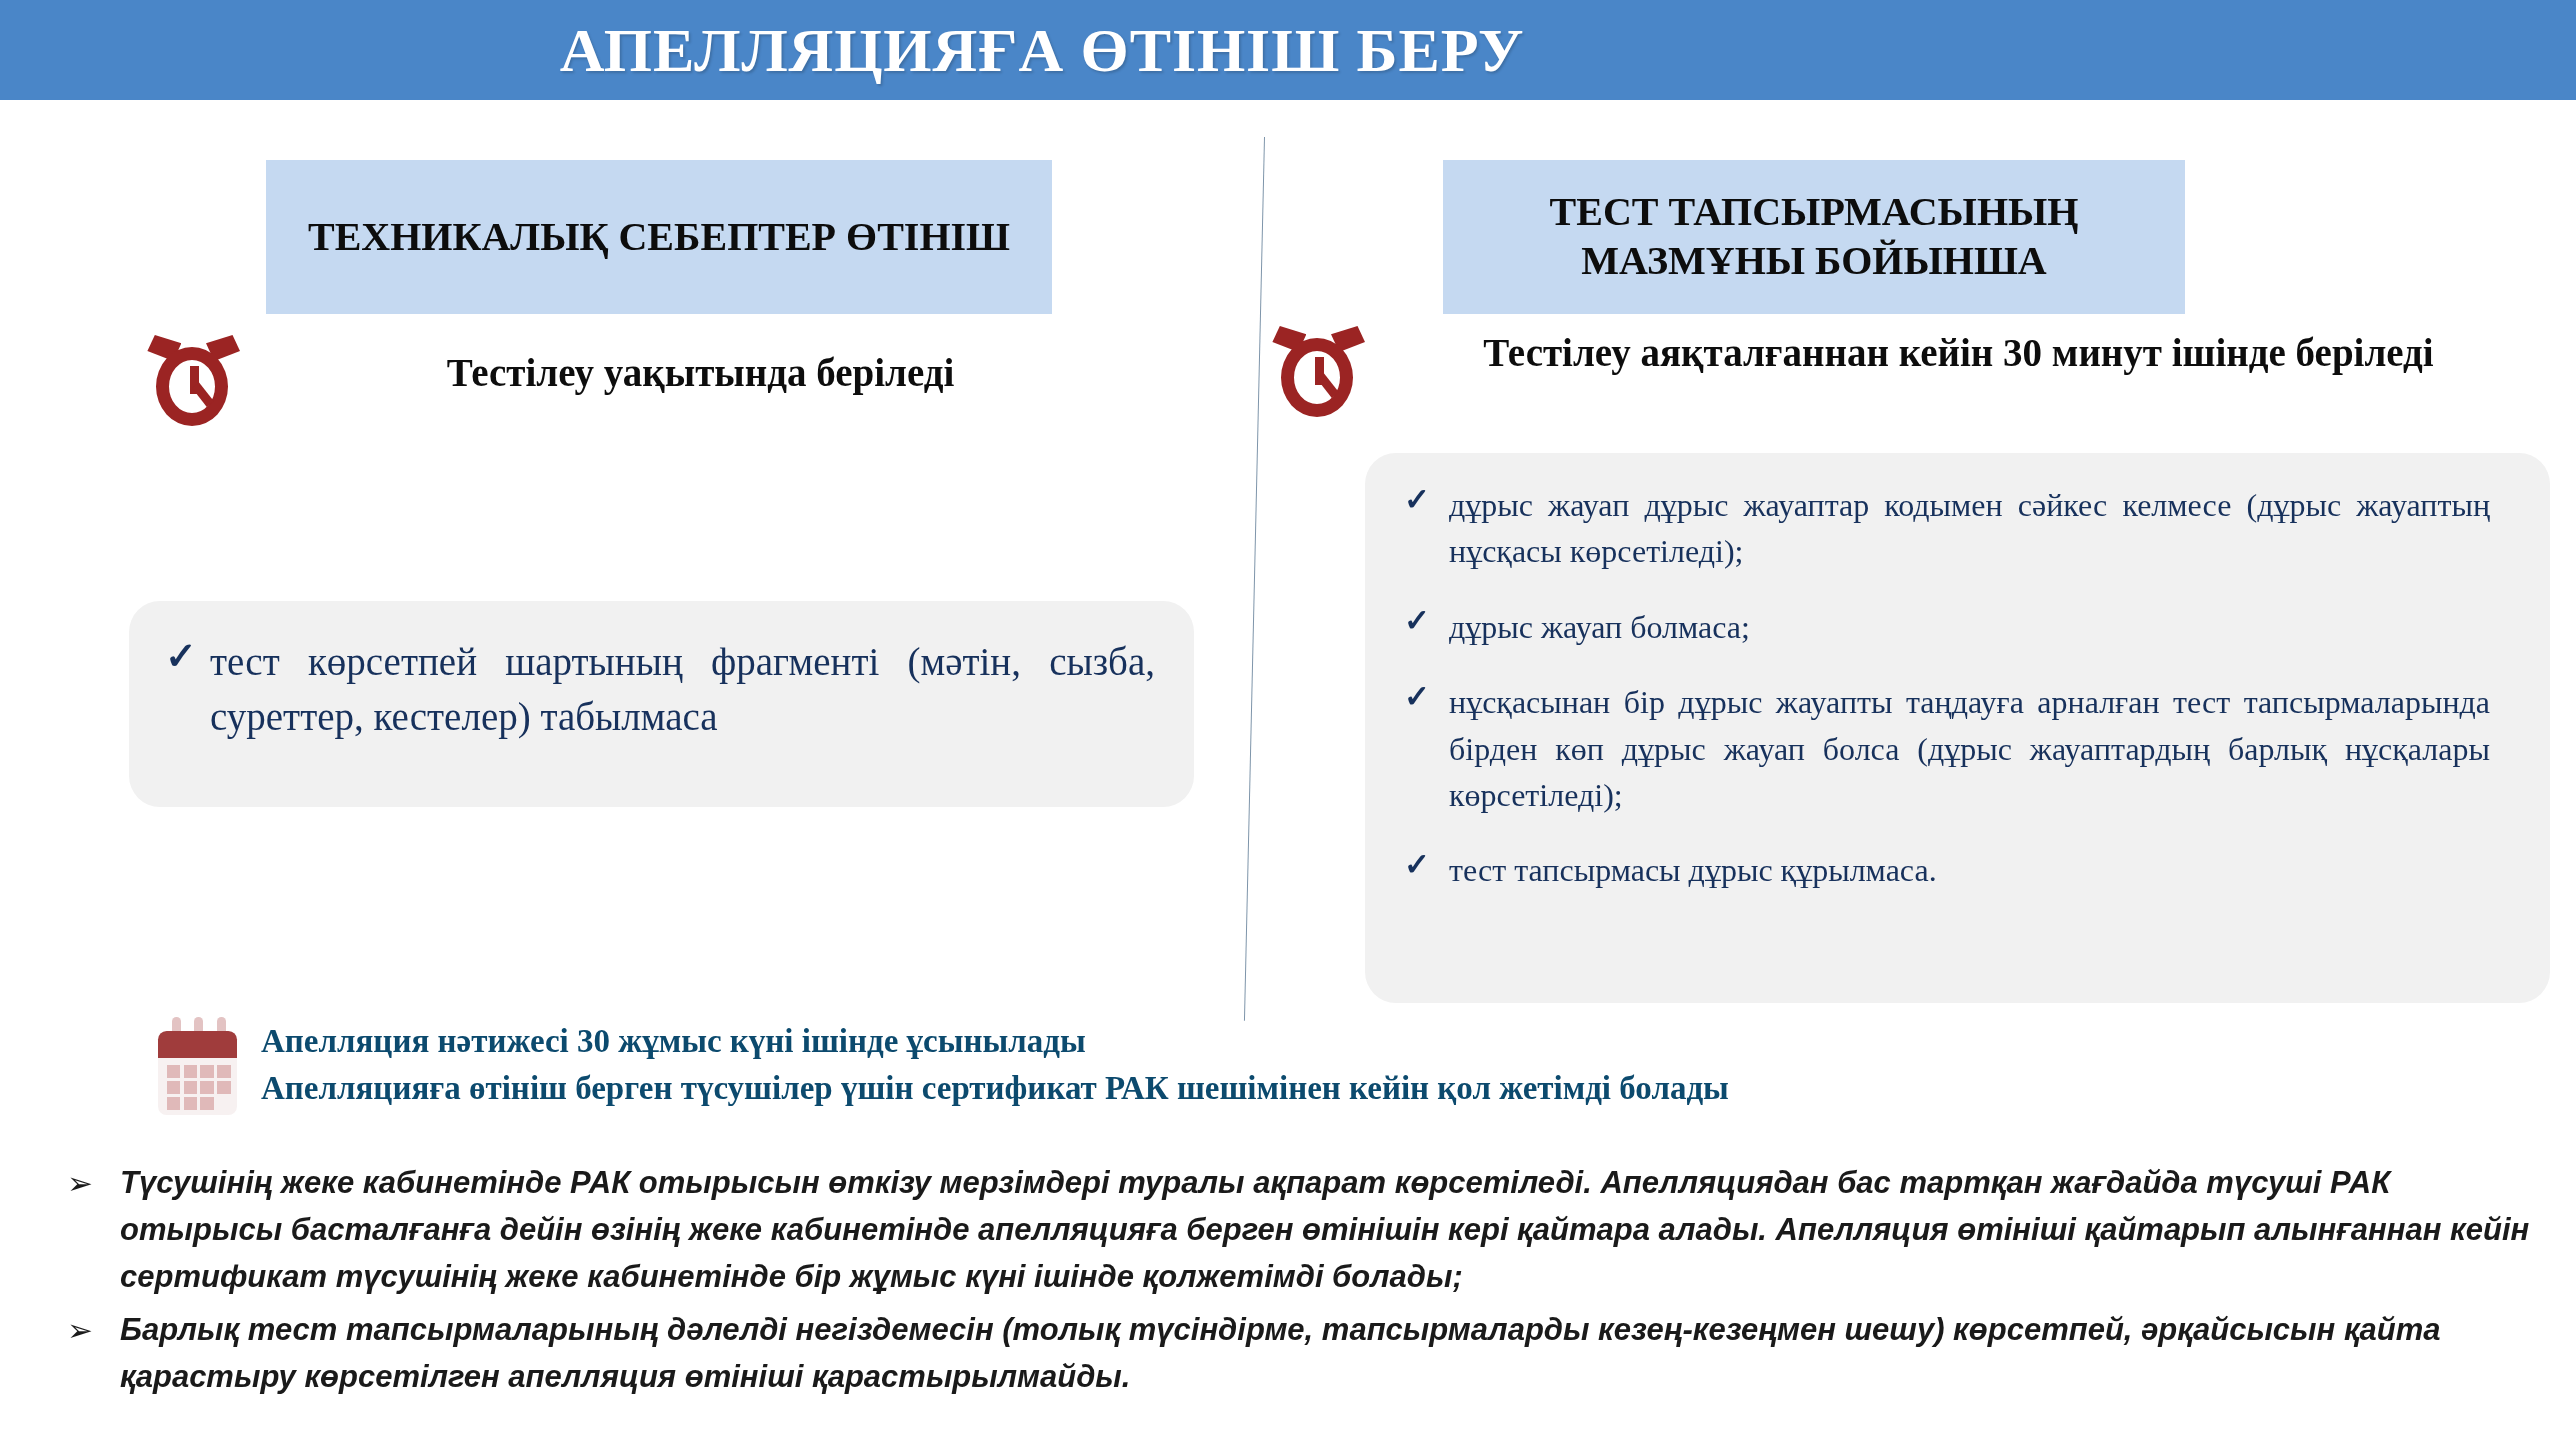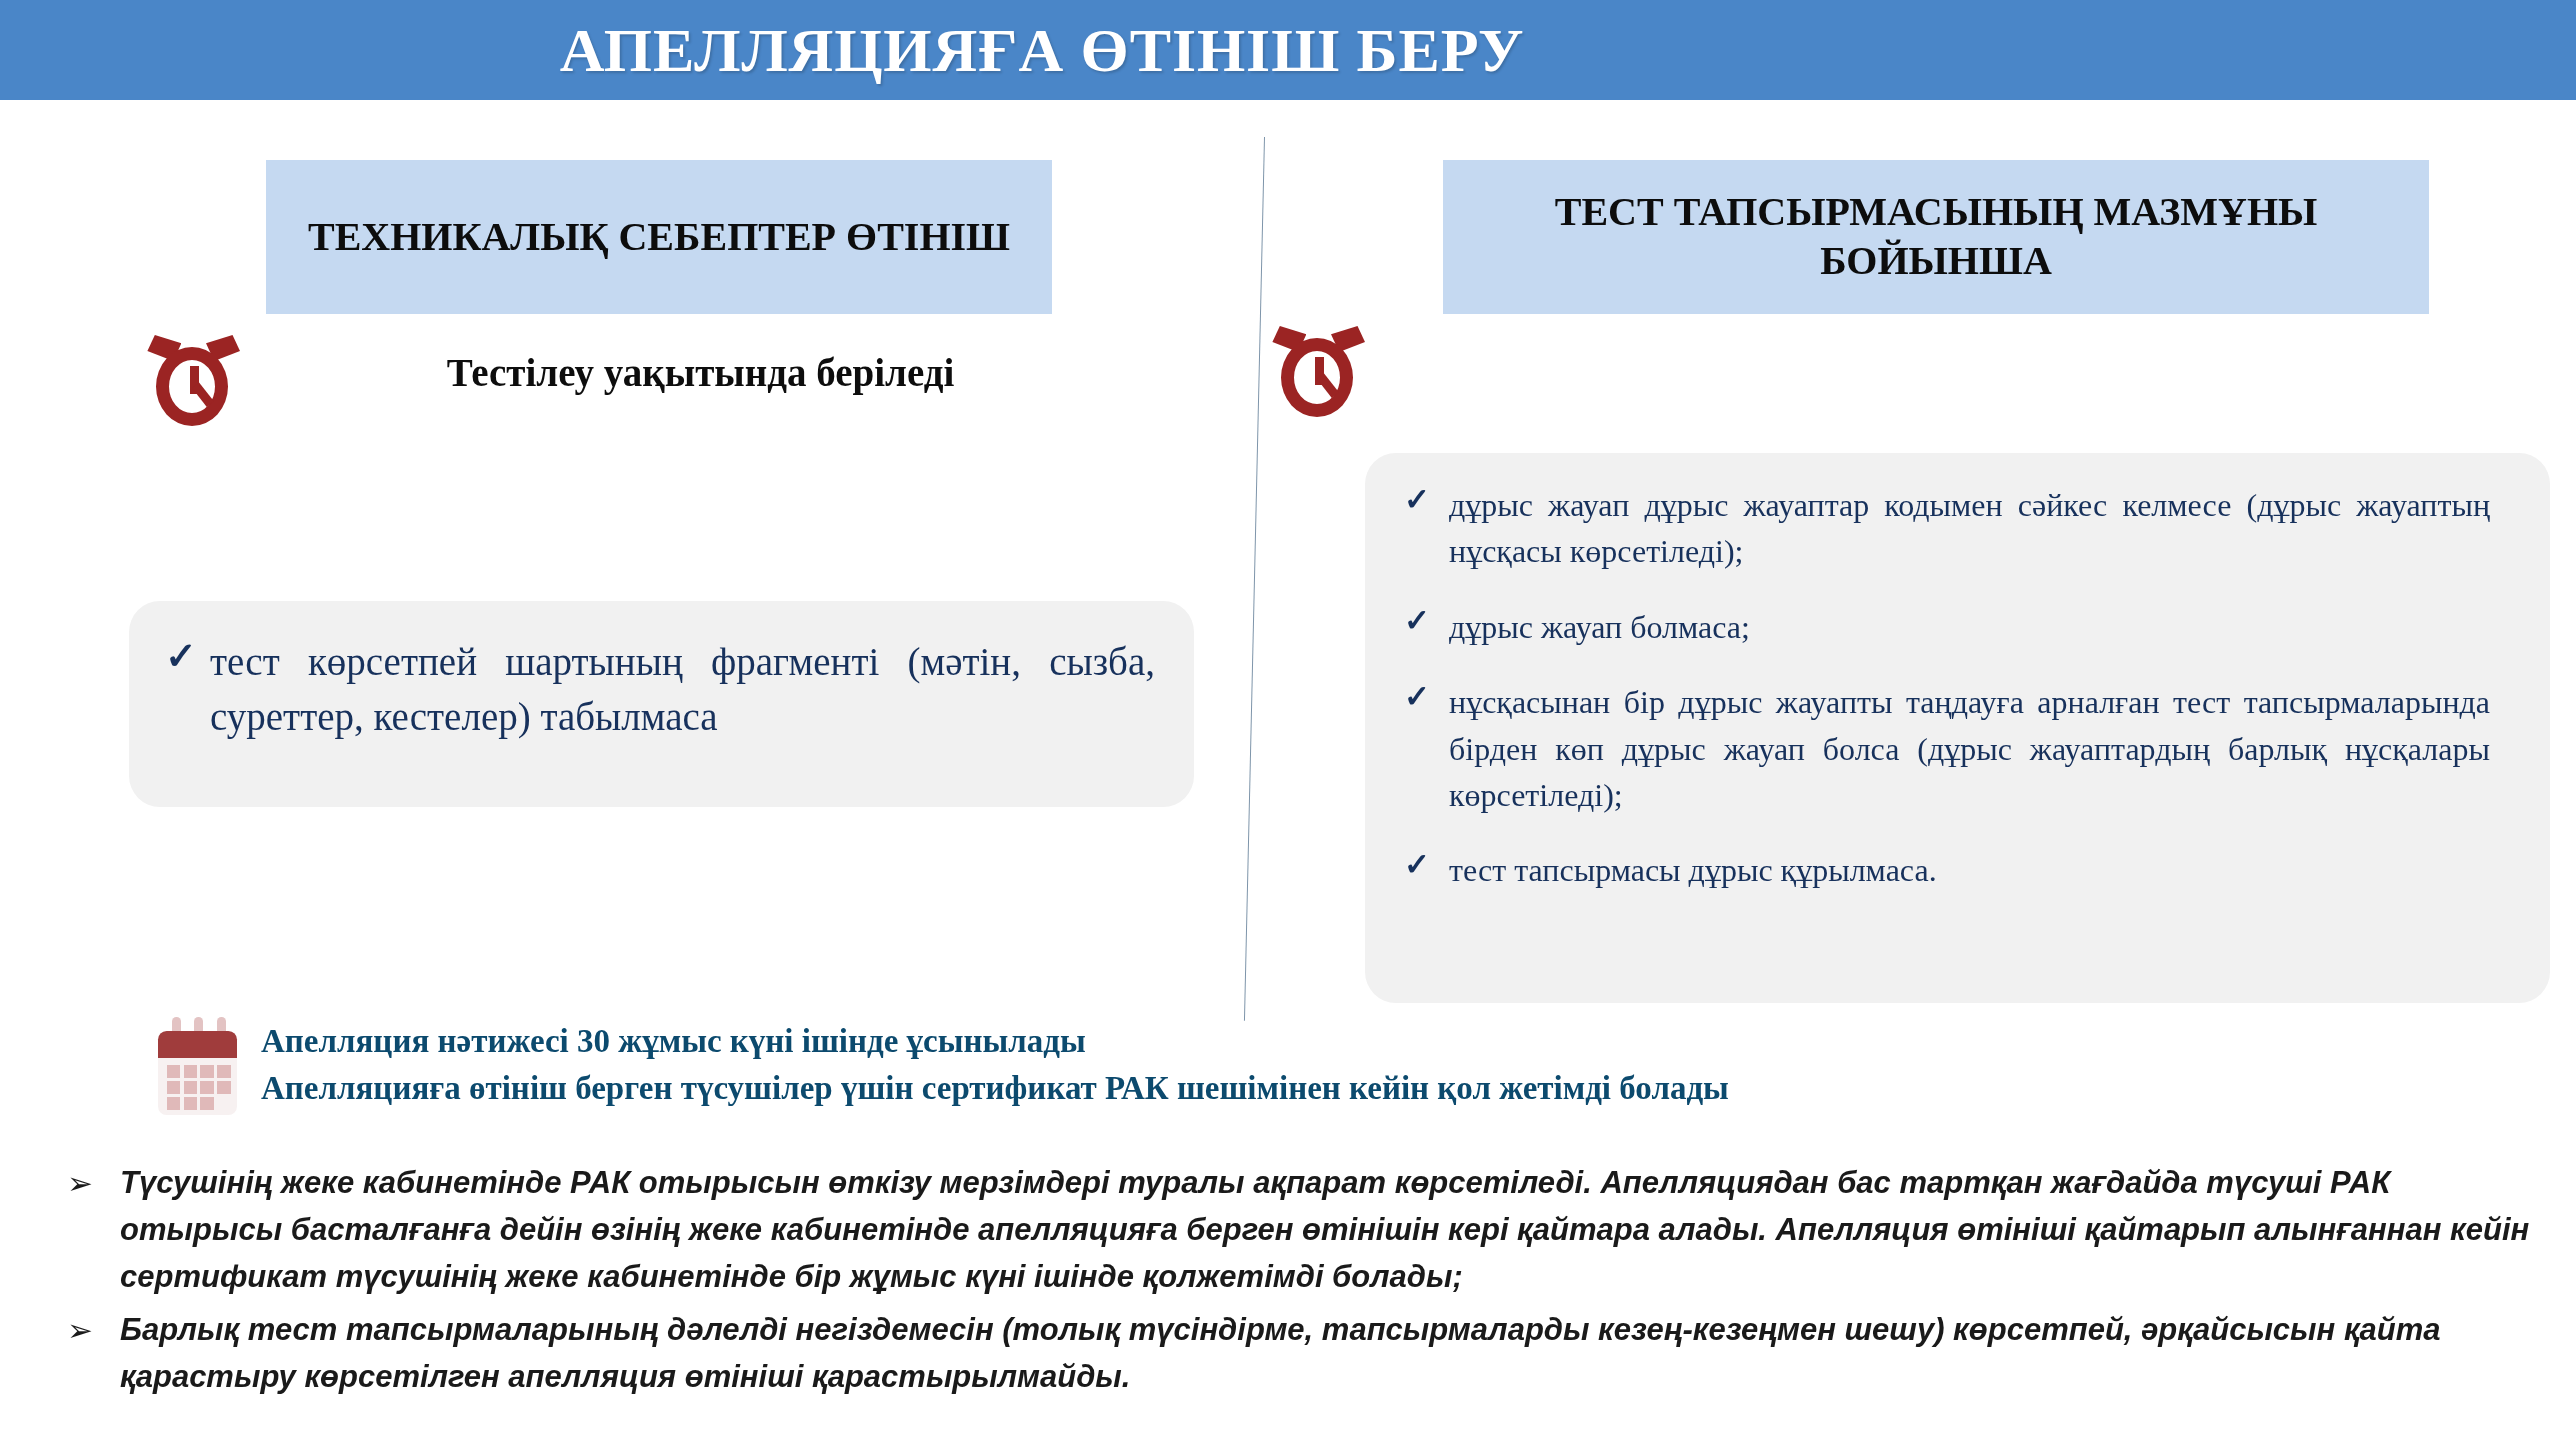--- a/index.html
+++ b/index.html
@@ -44,21 +44,21 @@
     background:#C5D9F1;
     color:#0D0D0D;
     font-family:"Liberation Serif", serif;
     font-weight:bold;
     font-size:40px;
     line-height:1.22;
     text-align:center;
     display:flex;align-items:center;justify-content:center;
   }
   #head-left{ left:266px;  top:160px; width:786px;  height:154px; }
-  #head-right{left:1443px; top:160px; width:986px; height:154px; }
+  #head-right{left:1443px; top:160px; width:742px; height:154px; }
 
   
   .clock-row{position:absolute;display:flex;align-items:flex-start;gap:48px;}
   #clock-row-left { left:144px;  top:328px; width:962px;}
   #clock-row-right{ left:1269px; top:319px; width:1228px;}
 
   .alarm-icon{flex:0 0 auto;width:103px;height:106px;position:relative;}
   .alarm-icon .body{
     position:absolute;left:12px;top:19px;width:72px;height:79px;
     border:13px solid #9B2423;border-radius:50%;box-sizing:border-box;
@@ -223,20 +223,21 @@
 <div class="col-head" id="head-right">ТЕСТ ТАПСЫРМАСЫНЫҢ МАЗМҰНЫ БОЙЫНША</div>
 
 <div class="clock-row" id="clock-row-right">
   <div class="alarm-icon">
     <div class="bellL"></div>
       <div class="bellR"></div>
     <div class="body"></div>
     <div class="hand-v"></div>
       <div class="hand-d"></div>
   </div>
+  <div class="clock-caption">Тестілеу аяқталғаннан кейін 30 минут ішінде  беріледі</div>
 </div>
 
 <div class="card" id="card-right">
   <div class="bullets">
     <div class="bullet">
       <span class="check">✓</span>
       <span class="btext">дұрыс жауап дұрыс жауаптар кодымен сәйкес келмесе (дұрыс жауаптың нұсқасы көрсетіледі);</span>
     </div>
     <div class="bullet nojust">
       <span class="check">✓</span>

